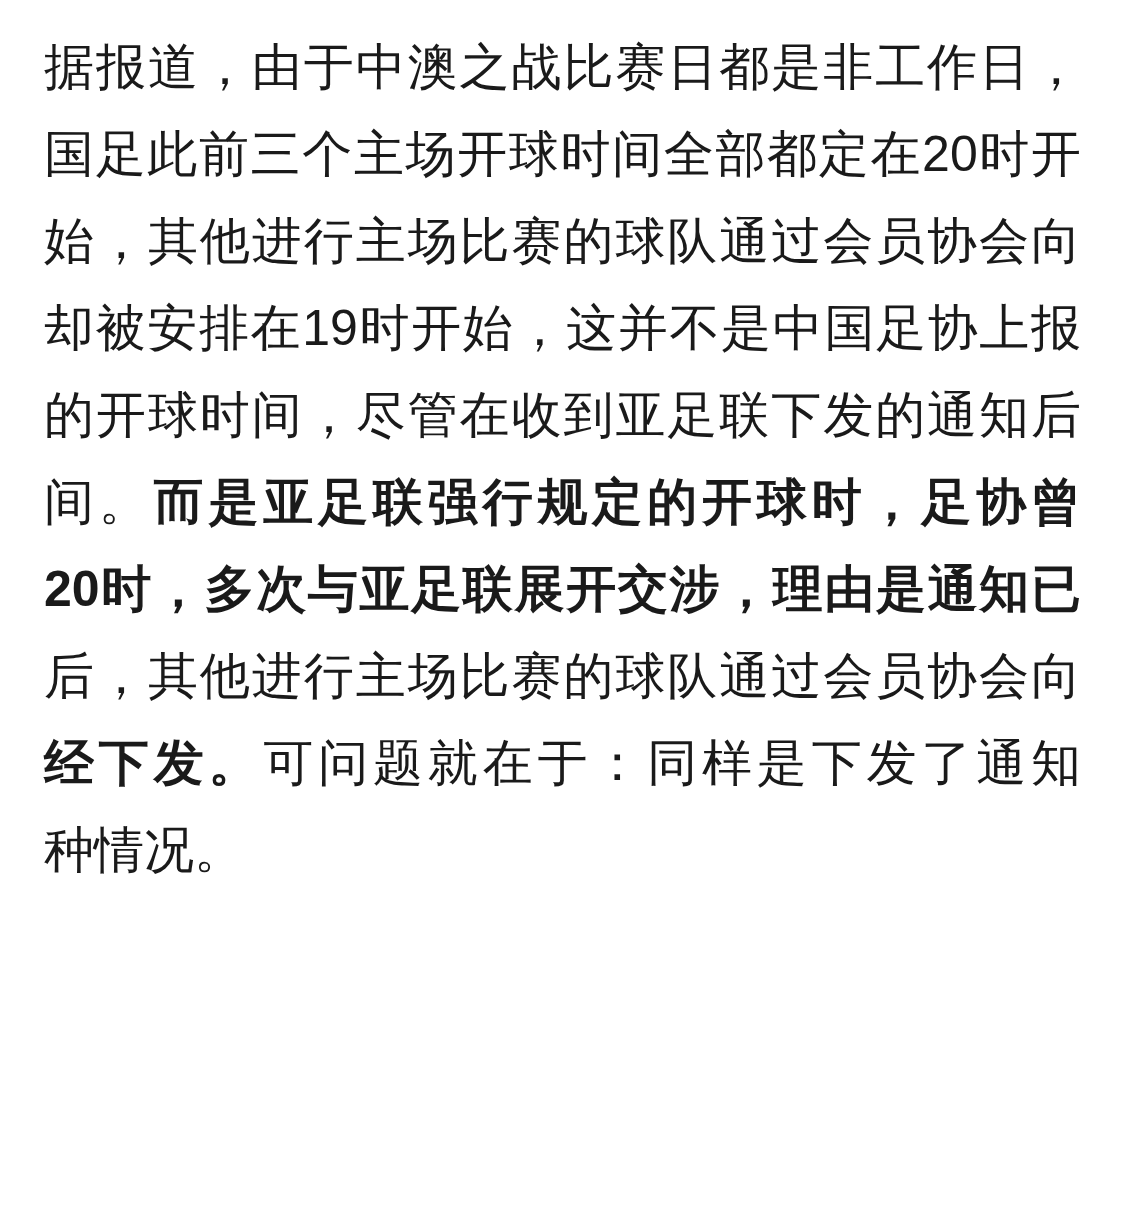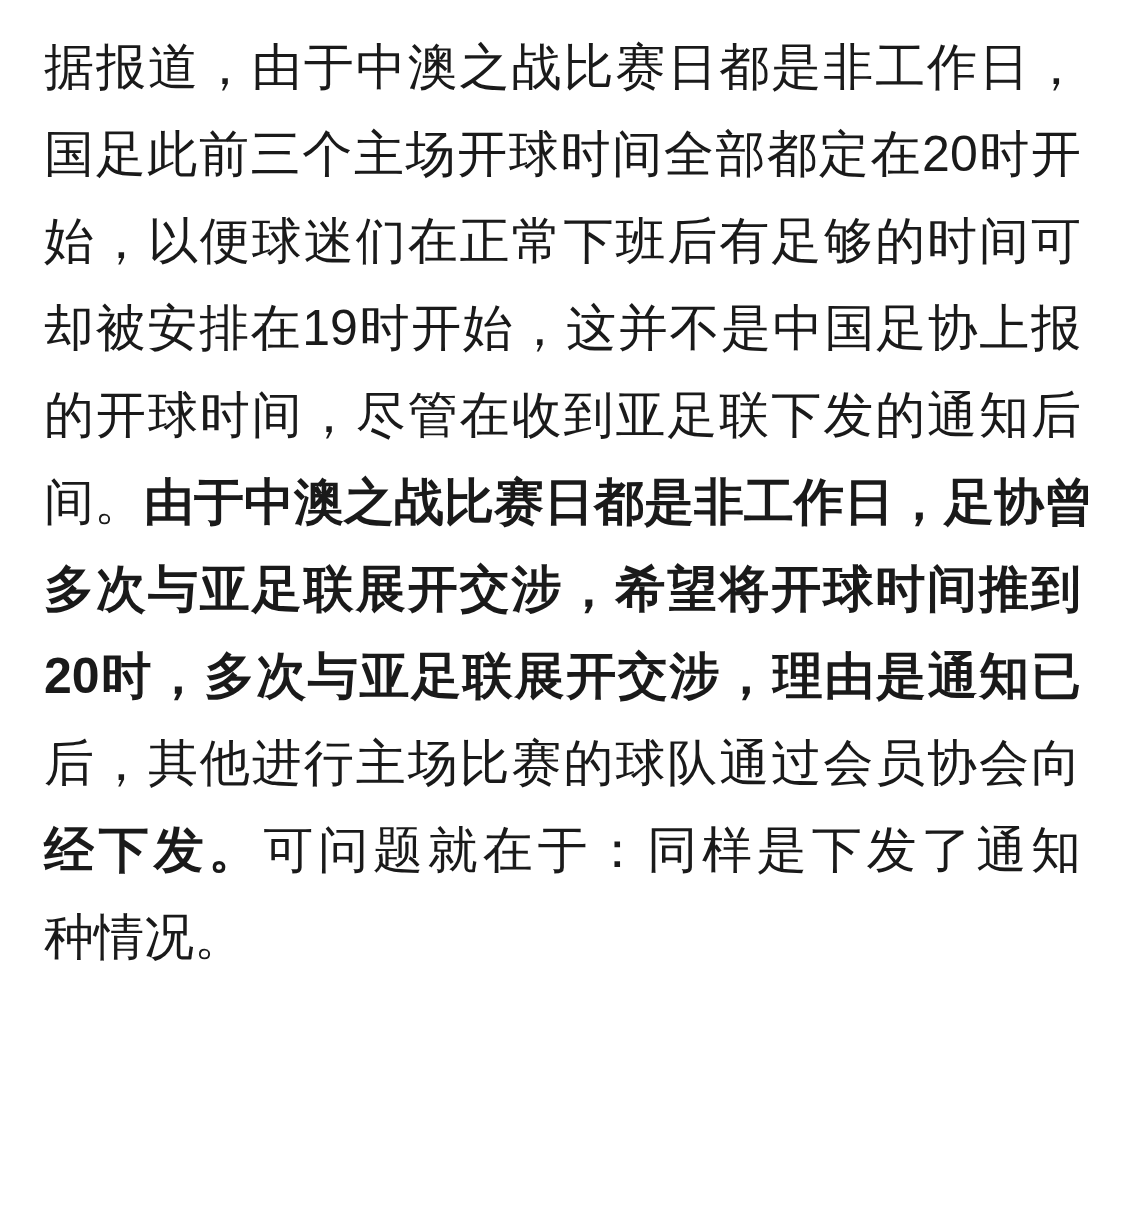--- a/index.html
+++ b/index.html
@@ -36,22 +36,21 @@
   }
   .seg { font-weight: 400; }
   .seg.bold { font-weight: 700; }
 </style>
 </head>
 <body>
 
 <div class="article">
     <div class="line"><span class="seg">据报道，由于中澳之战比赛日都是非工作日，</span></div>
     <div class="line"><span class="seg">国足此前三个主场开球时间全部都定在20时开</span></div>
-    <div class="line"><span class="seg">始，以便球迷们在正常下班后有足够的时间可</span></div>
+    <div class="line"><span class="seg">始，其他进行主场比赛的球队通过会员协会向</span></div>
     <div class="line"><span class="seg">却被安排在19时开始，这并不是中国足协上报</span></div>
     <div class="line"><span class="seg">的开球时间，尽管在收到亚足联下发的通知后</span></div>
-    <div class="line"><span class="seg">间。</span><span class="seg bold">由于中澳之战比赛日都是非工作日，足协曾</span></div>
-    <div class="line"><span class="seg bold">多次与亚足联展开交涉，希望将开球时间推到</span></div>
+    <div class="line"><span class="seg">间。</span><span class="seg bold">而是亚足联强行规定的开球时，足协曾</span></div>
     <div class="line"><span class="seg bold">20时，多次与亚足联展开交涉，理由是通知已</span></div>
     <div class="line"><span class="seg">后，其他进行主场比赛的球队通过会员协会向</span></div>
     <div class="line"><span class="seg bold">经下发。</span><span class="seg">可问题就在于：同样是下发了通知</span></div>
     <div class="line last"><span class="seg">种情况。</span></div>
   </div>
 
 </body></html>

